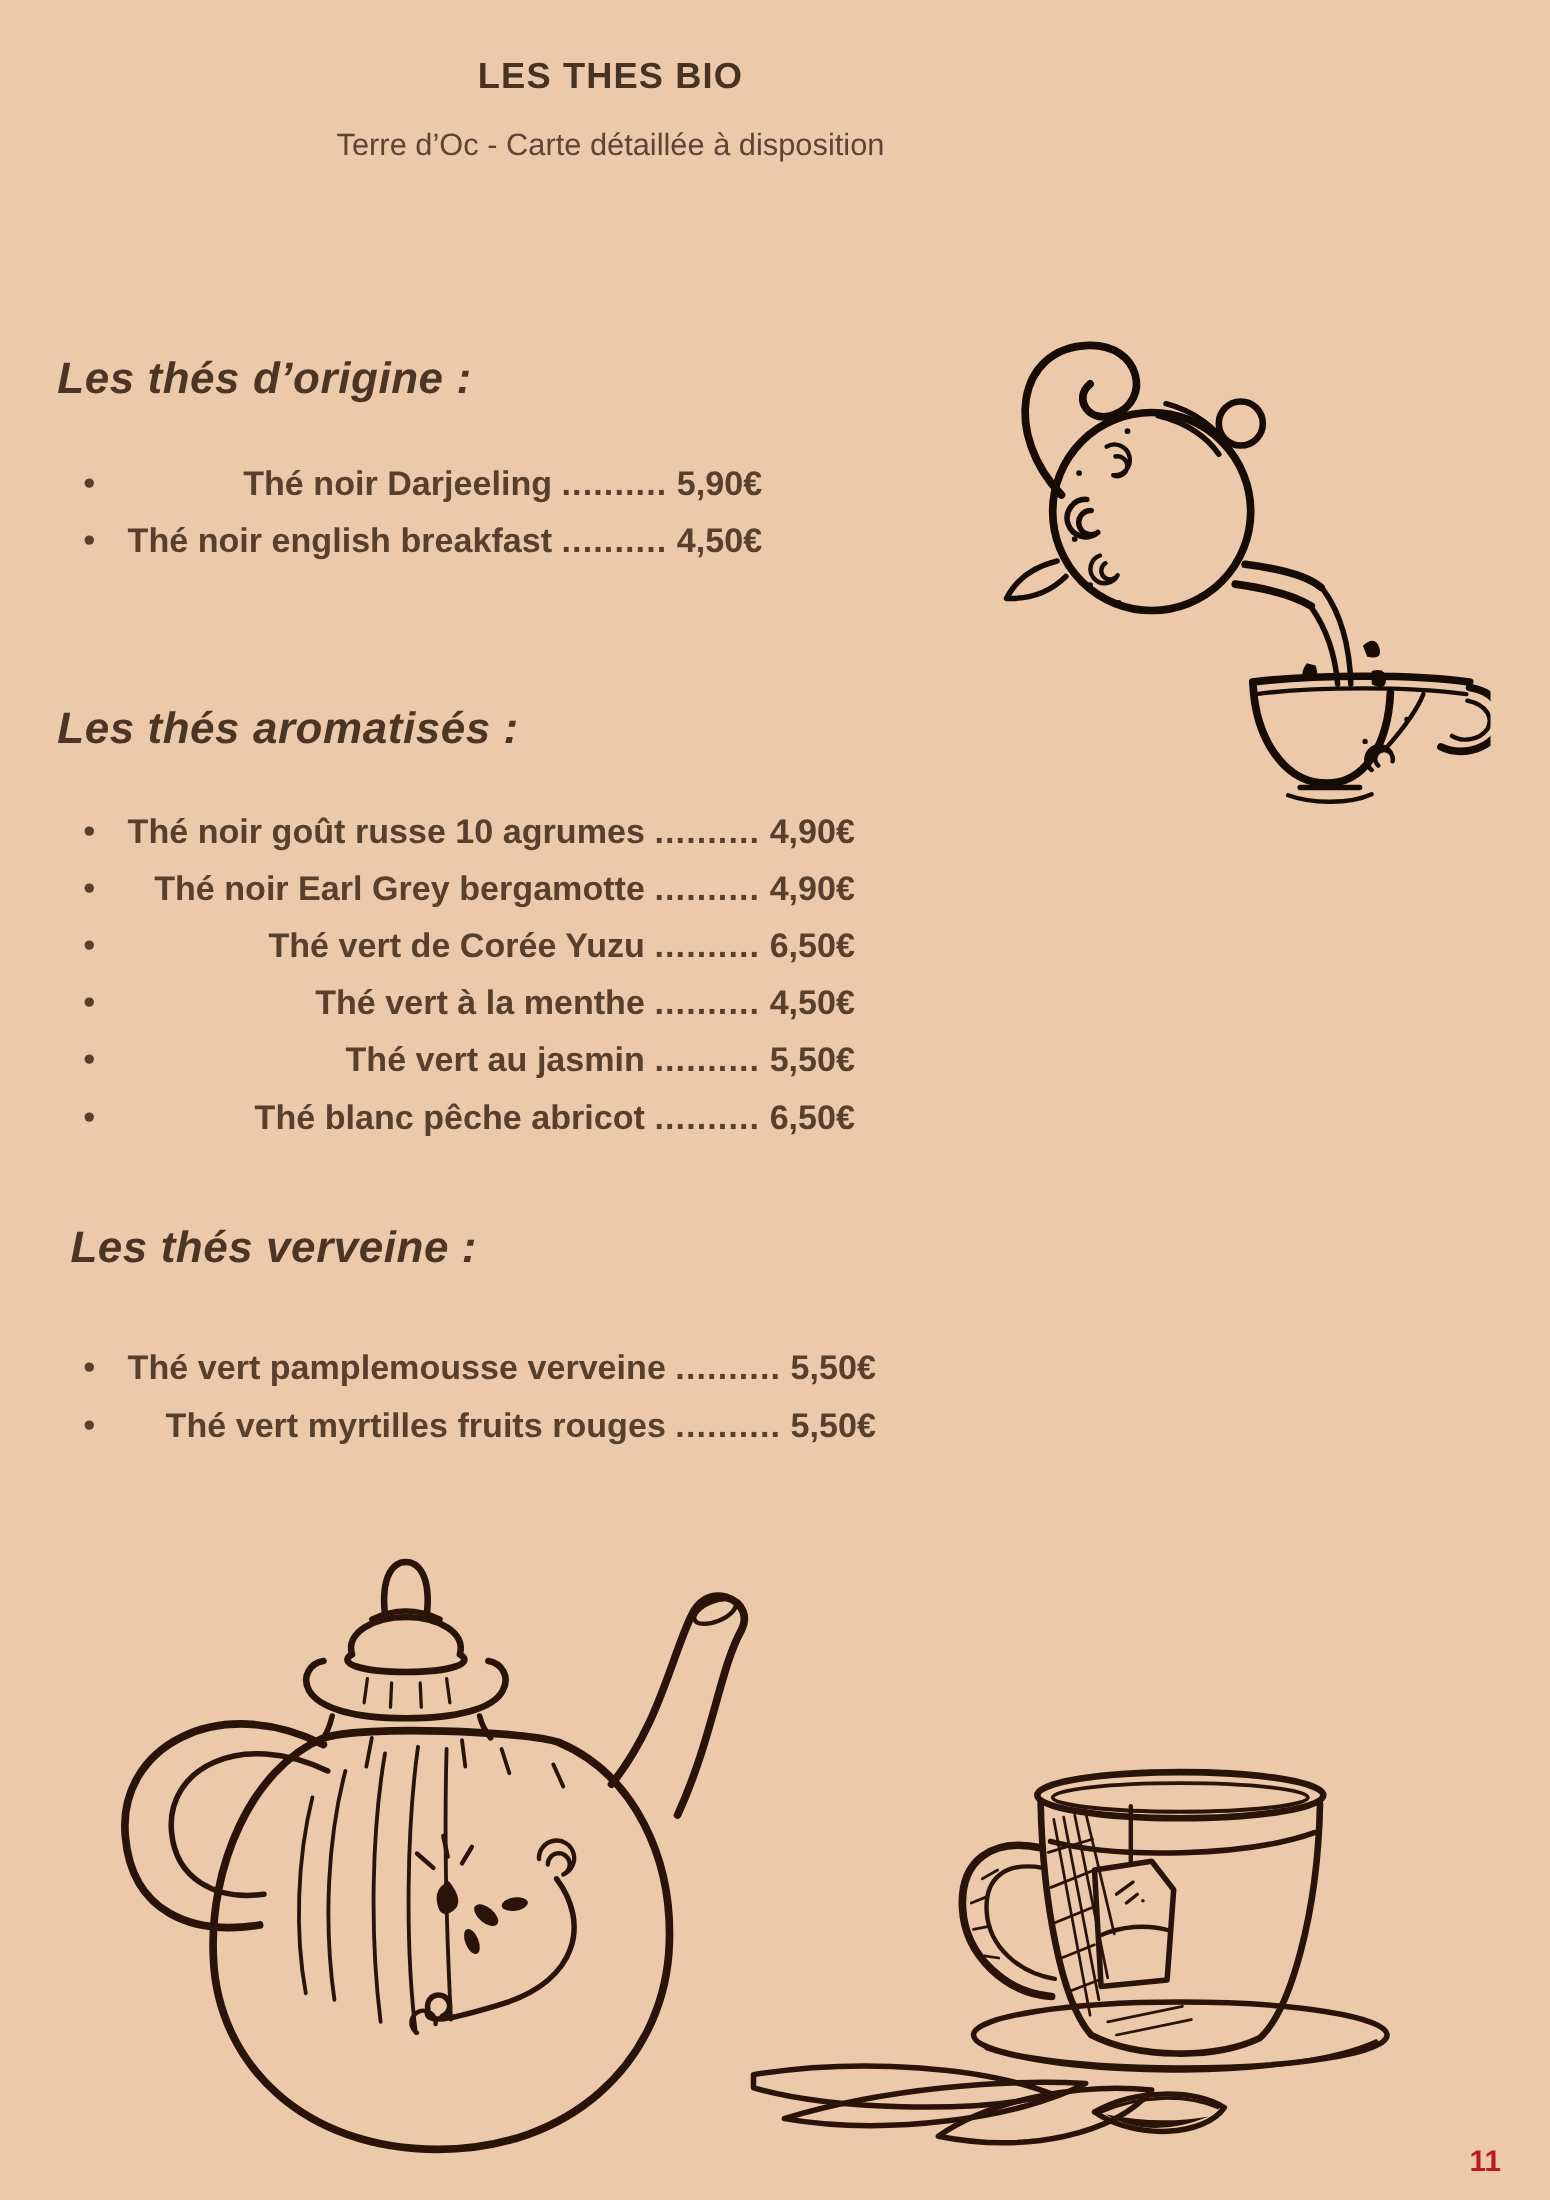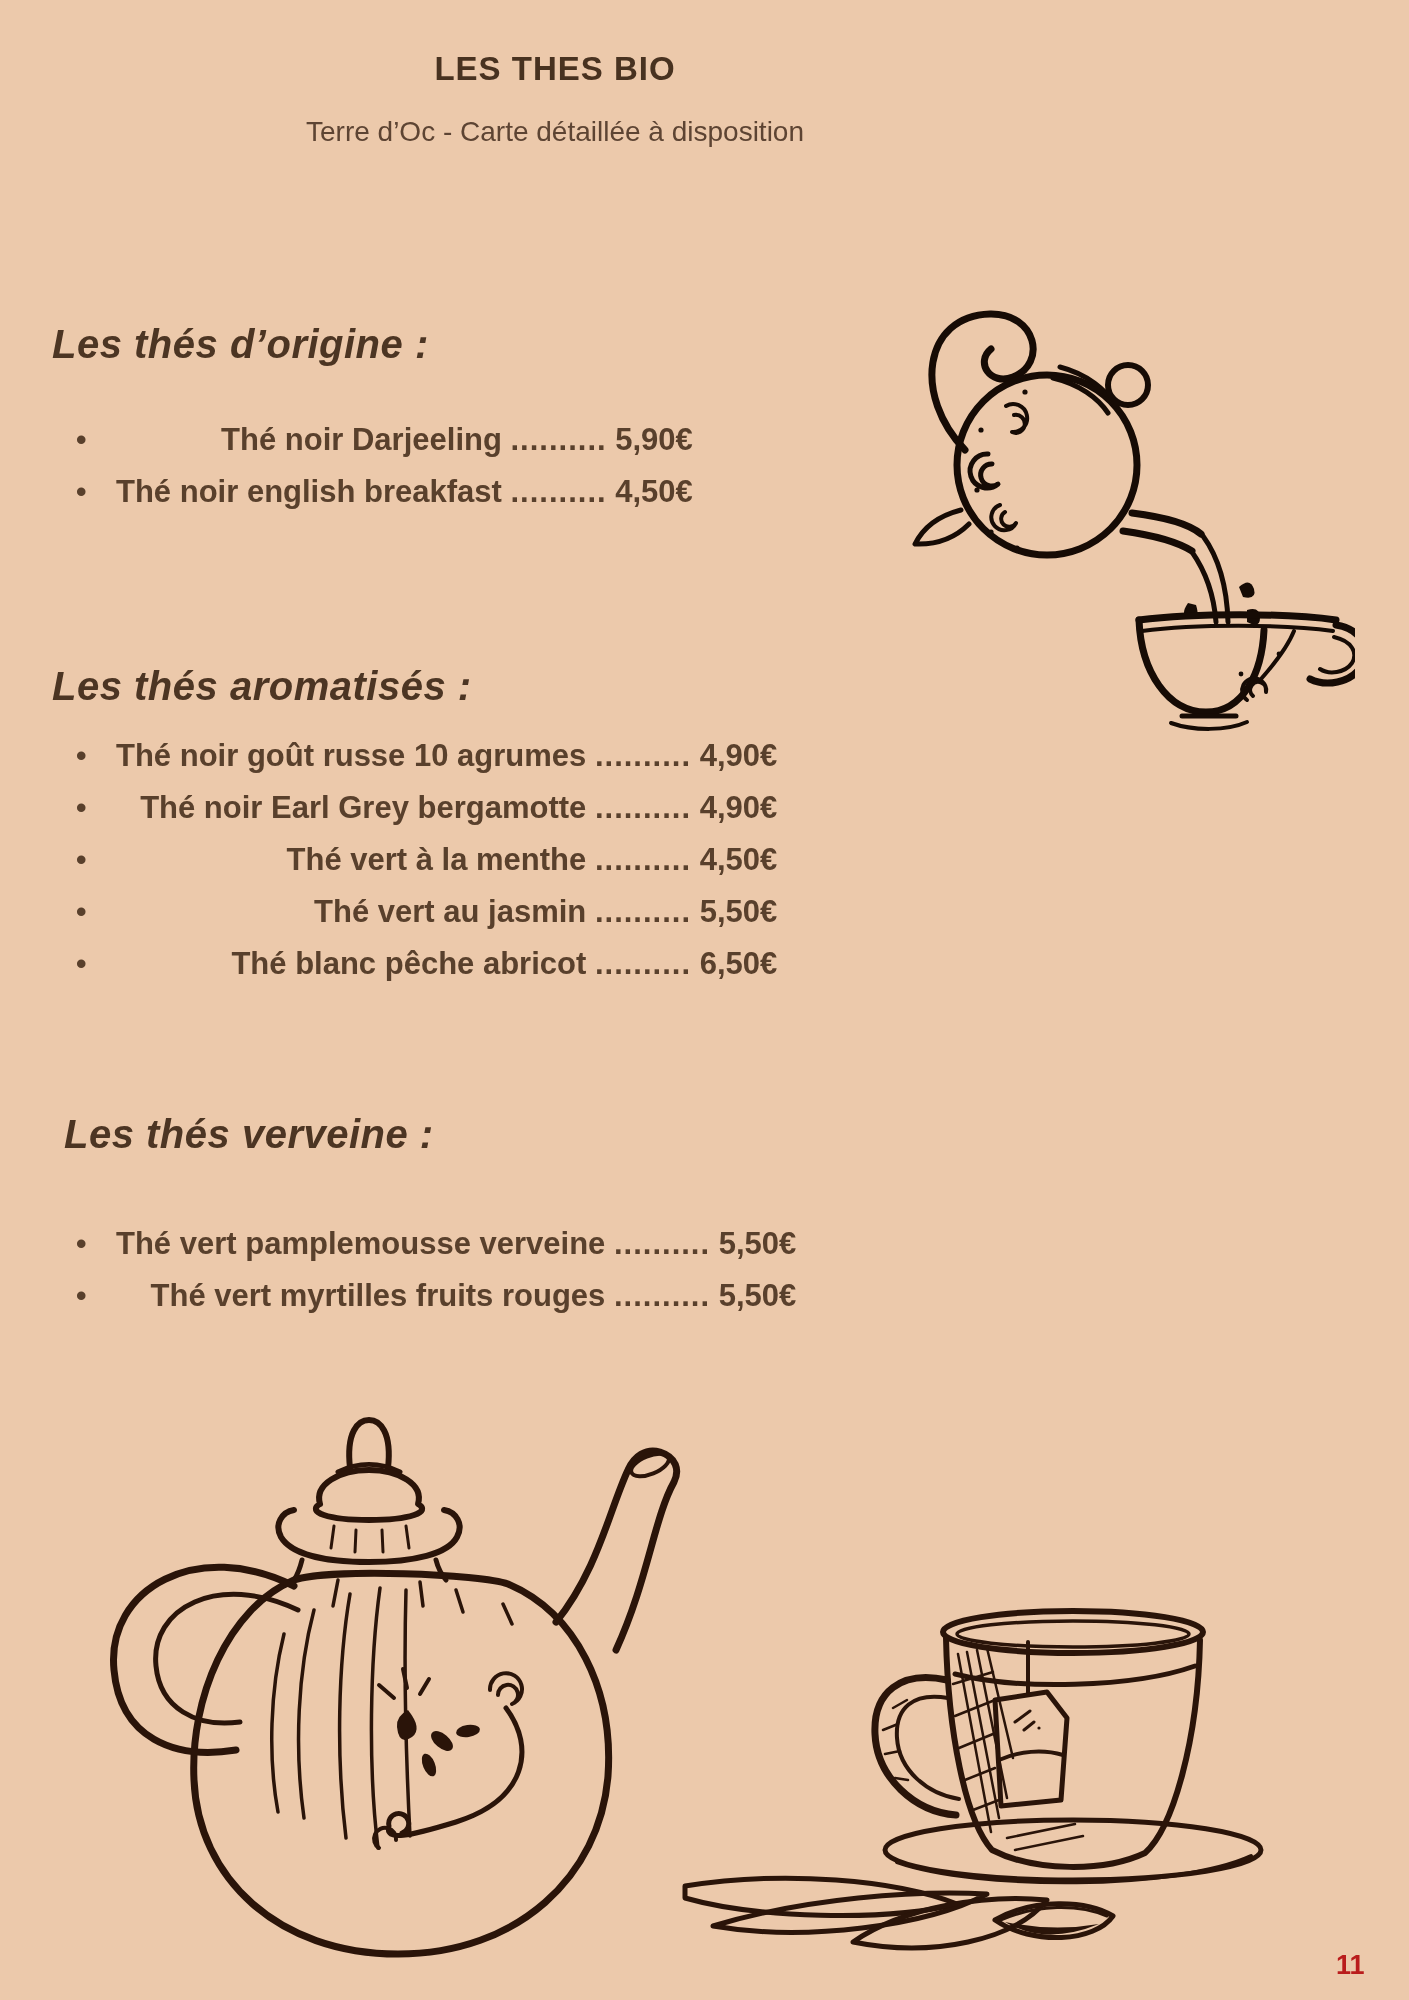--- a/index.html
+++ b/index.html
@@ -63,31 +63,36 @@
       <span class="dots">..........</span>
       <span>5,90€</span>
     </li>
     <li>
       <span>Thé noir english breakfast</span>
       <span class="dots">..........</span>
       <span>4,50€</span>
     </li>
   </ul>
 
-  <h2 class="section-heading" style="left:52px; top:664px;">Les thés aromatisés :</h2>
+  <h2 class="section-heading" style="left:52px; top:640px;">Les thés aromatisés :</h2>
   <ul class="menu-list" style="left:70px; top:730px;">
     <li>
       <span>Thé noir goût russe 10 agrumes</span>
       <span class="dots">..........</span>
       <span>4,90€</span>
     </li>
     <li>
       <span>Thé noir Earl Grey bergamotte</span>
       <span class="dots">..........</span>
       <span>4,90€</span>
+    </li>
+    <li>
+      <span>Thé vert de Corée Yuzu</span>
+      <span class="dots">..........</span>
+      <span>6,50€</span>
     </li>
     <li>
       <span>Thé vert à la menthe</span>
       <span class="dots">..........</span>
       <span>4,50€</span>
     </li>
     <li>
       <span>Thé vert au jasmin</span>
       <span class="dots">..........</span>
       <span>5,50€</span>

